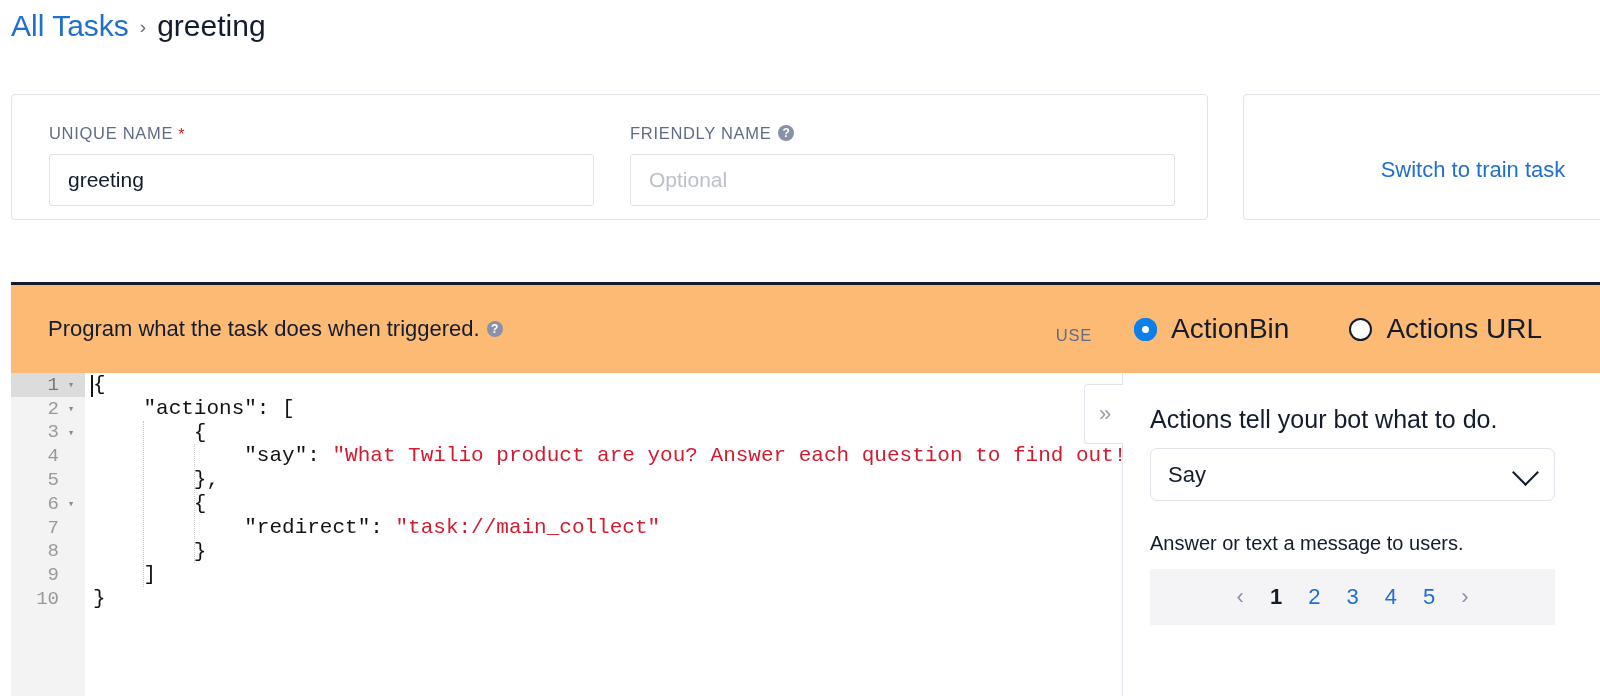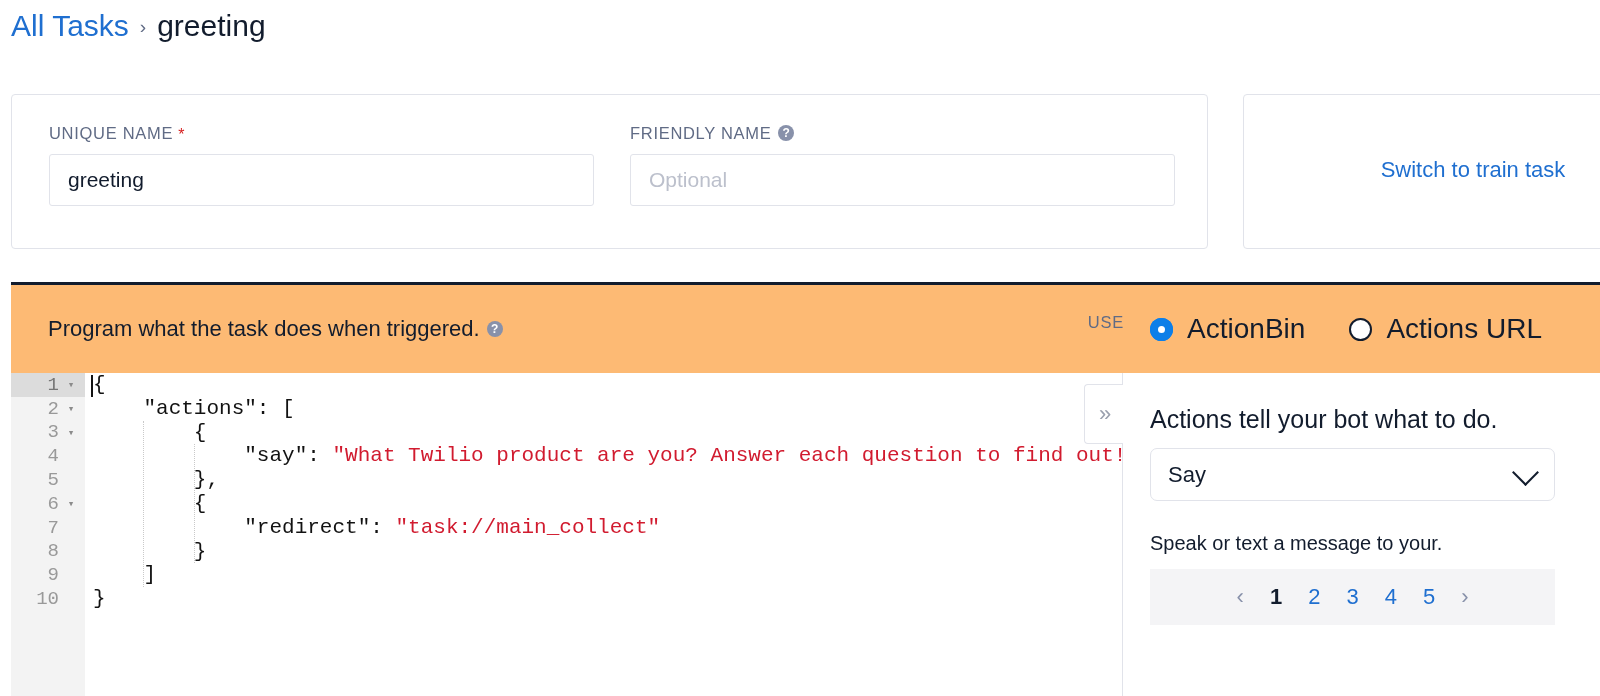--- a/index.html
+++ b/index.html
@@ -42,21 +42,21 @@
     position: absolute;
     left: 11px; top: 94px;
     width: 1600px; height: 156px;
   }
   .card {
     position: absolute;
     top: 0;
     background: #ffffff;
     border: 1px solid #e1e3ea;
     border-radius: 4px;
-    height: 155px;
+    height: 126px;
   }
   #name-card { left: 0; width: 1197px; }
   #switch-card { left: 1232px; width: 460px; }
 
   .field { position: absolute; top: 28px; }
   #unique-name-field { left: 37px; width: 545px; }
   #friendly-name-field { left: 618px; width: 545px; }
 
   .field-label {
     font-size: 16.5px;
@@ -135,22 +135,22 @@
     margin-left: 37px;
     font-size: 22px;
     color: #121c2d;
     display: flex;
     align-items: center;
   }
   #use-group {
     position: absolute;
     right: 58px;
     display: flex;
-    align-items: flex-start;
-    gap: 0;
+    align-items: flex-end;
+    gap: 16px;
   }
   #use-label {
     font-size: 16.5px;
     letter-spacing: 0.8px;
     color: #606b85;
     text-transform: uppercase;
     margin-right: 26px;
   }
   .radio-option {
     display: flex;
@@ -448,21 +448,21 @@
     <div id="right-panel">
       <div id="collapse-tab">»</div>
 
       <div id="panel-heading">Actions tell your bot what to do.</div>
 
       <div id="template-select">
         <span>Say</span>
         <span class="chev"></span>
       </div>
 
-      <div id="template-desc">Speak or text a message to your.</div>
+      <div id="template-desc">Answer or text a message to users.</div>
 
       <div id="pagination">
           <span class="arrow">‹</span>
           <a class="pg current" href="#">1</a>
           <a class="pg" href="#">2</a>
           <a class="pg" href="#">3</a>
           <a class="pg" href="#">4</a>
           <a class="pg" href="#">5</a>
           <span class="arrow">›</span>
         </div>

